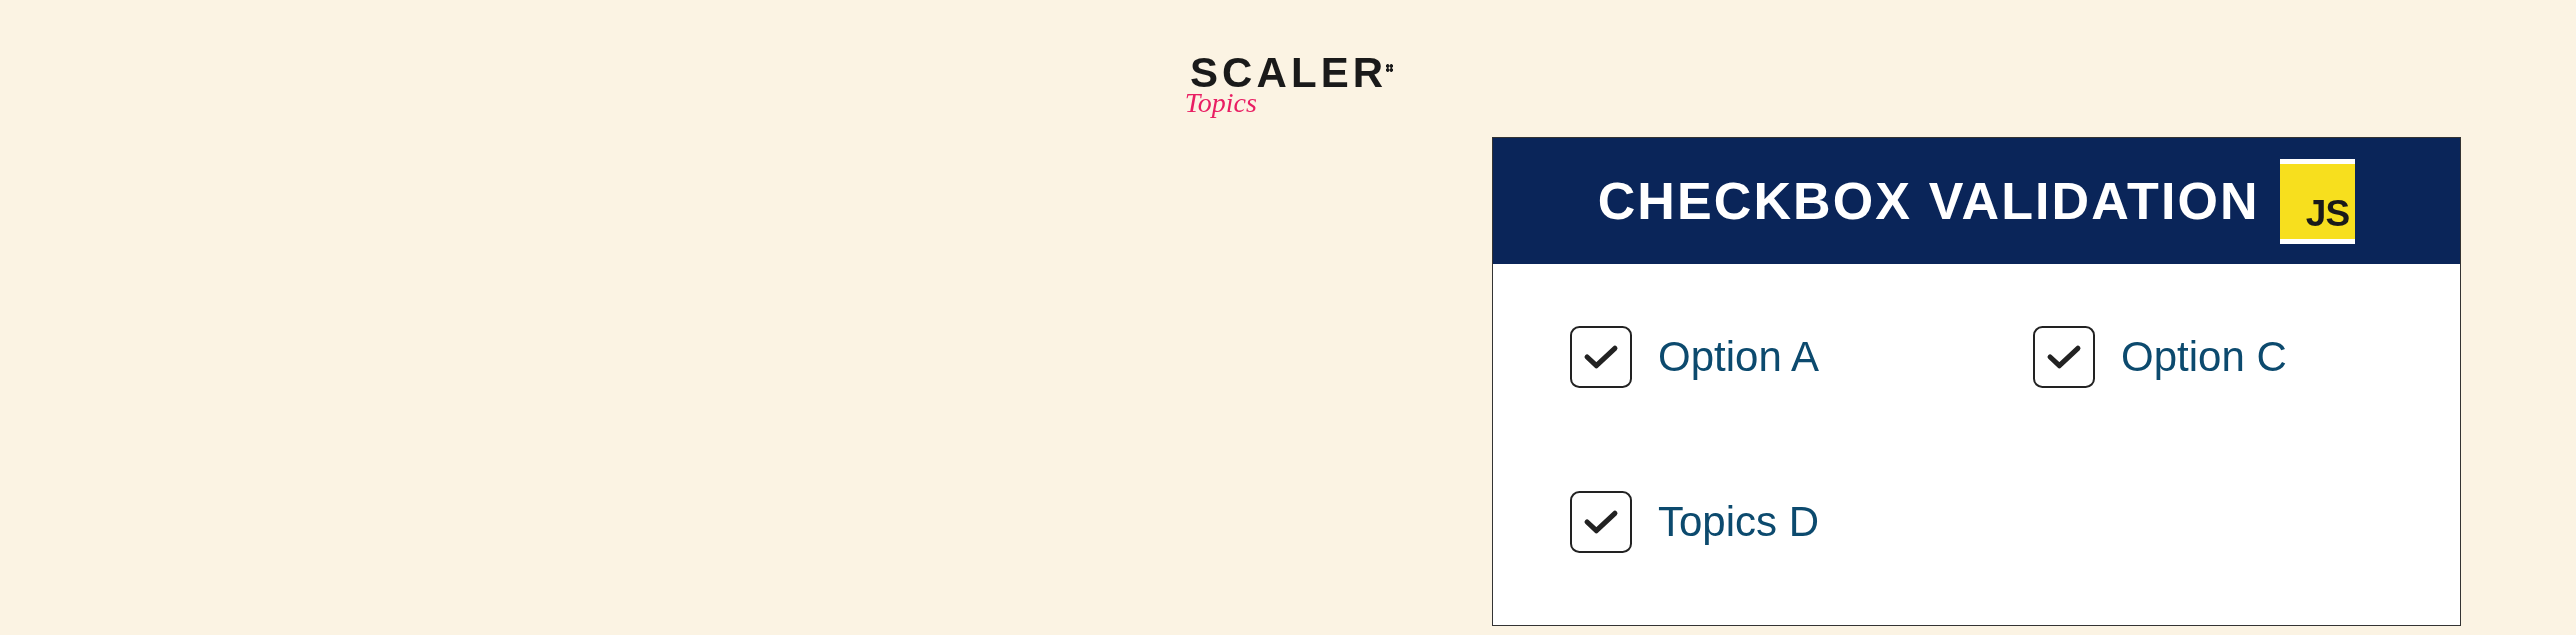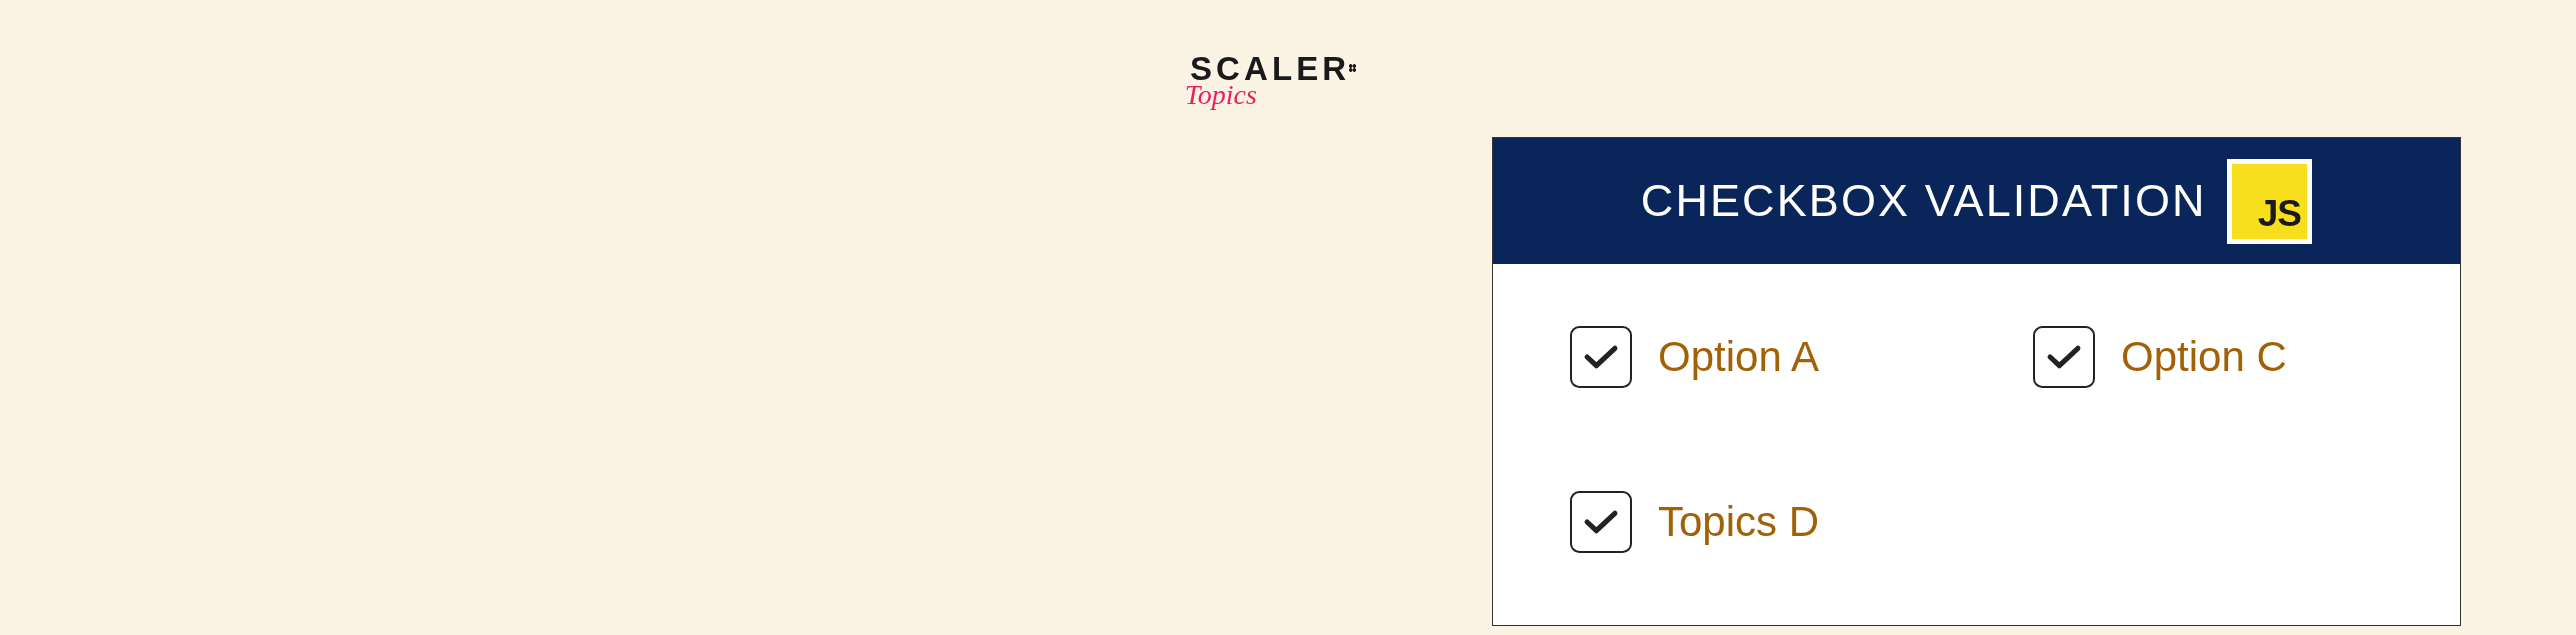--- a/index.html
+++ b/index.html
@@ -12,21 +12,21 @@
   }
   .logo-block {
     position: absolute;
     top: 54px;
     left: 1190px;
     display: flex;
     flex-direction: column;
     align-items: flex-start;
   }
   .logo-scaler {
-    font-size: 33px;
+    font-size: 42px;
     font-weight: 700;
     letter-spacing: 4.1px;
     color: #1a1a1a;
     line-height: 0.9;
     position: relative;
   }
   .logo-scaler::after {
     content: "";
     position: absolute;
     right: -7.2px;
@@ -57,26 +57,26 @@
   .card-header {
     background: #0a2559;
     color: #fff;
     display: flex;
     align-items: center;
     justify-content: center;
     gap: 20.6px;
     padding: 20.6px 0;
   }
   .card-title {
-    font-size: 45px;
-    font-weight: 400;
+    font-size: 52px;
+    font-weight: 700;
     letter-spacing: 2.1px;
   }
   .js-badge {
-    width: 85px;
+    width: 75px;
     height: 85px;
     background: #fff;
     display: flex;
     align-items: center;
     justify-content: center;
   }
   .js-badge-inner {
     width: 75px;
     height: 75px;
     background: #f7df1e;
@@ -121,21 +121,21 @@
     border-color: #1e88ff;
   }
   .checkmark {
     width: 36px;
     height: 26px;
   }
   .checkmark path { stroke: #222; stroke-width: 10; fill: none; stroke-linecap: round; stroke-linejoin: round; }
   .checkbox.checked .checkmark path { stroke: #fff; }
   .option-label {
     font-size: 42px;
-    color: #a16207;
+    color: #0c4a6e;
   }
 </style>
 </head>
 <body>
 
 <div class="logo-block">
   <div class="logo-scaler">SCALER</div>
   <div class="logo-topics">Topics</div>
 </div>
 

